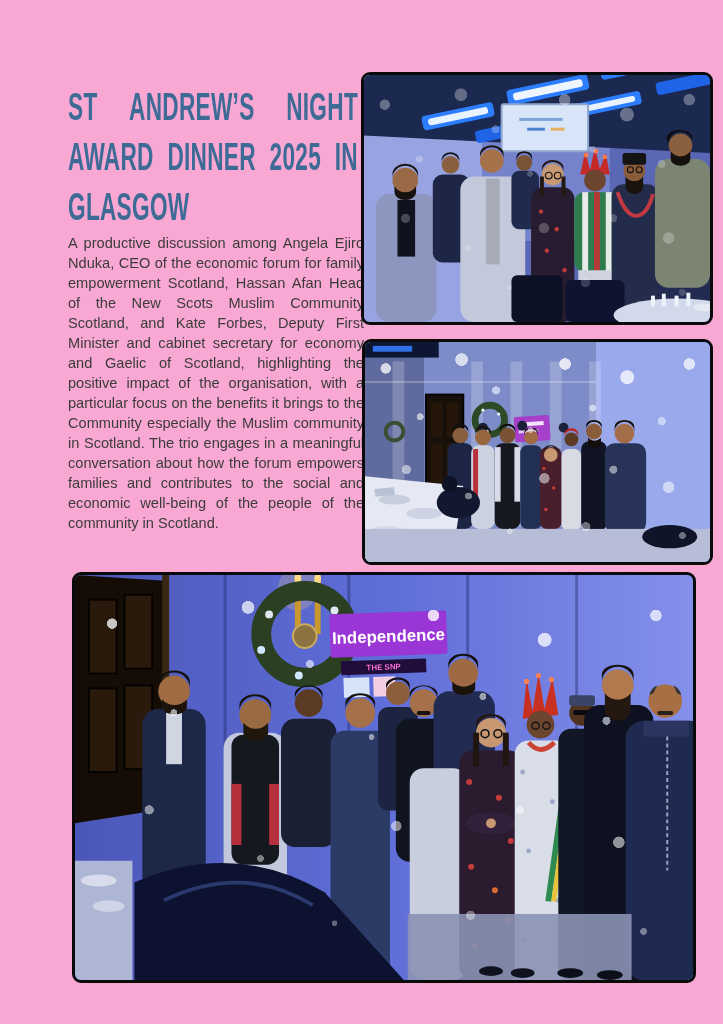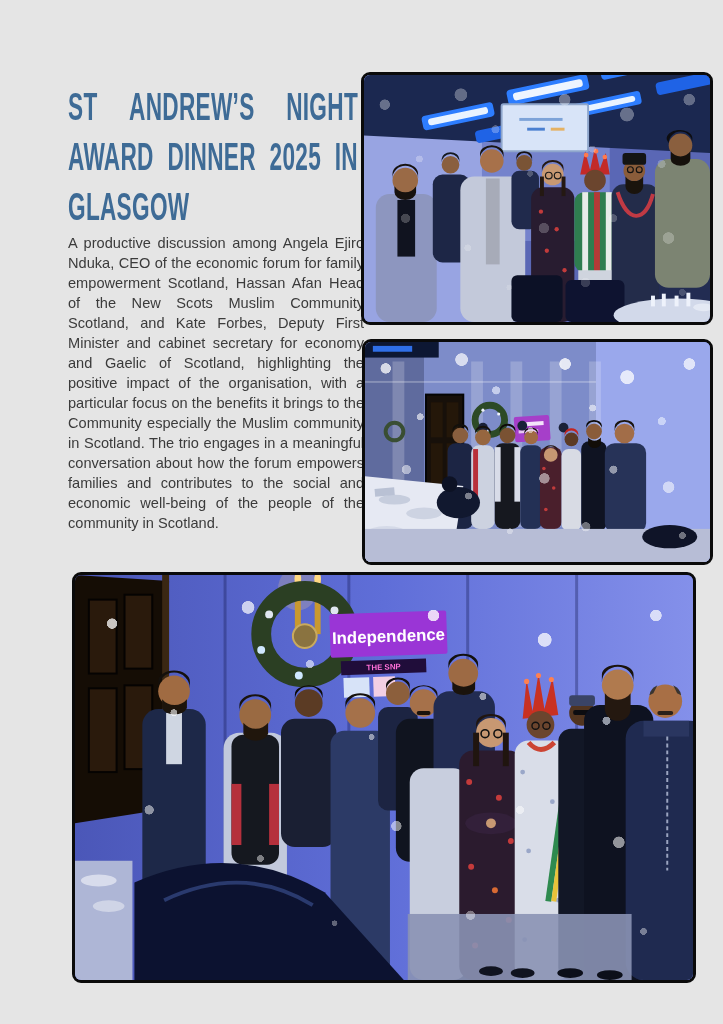--- a/index.html
+++ b/index.html
@@ -1,20 +1,20 @@
 <!DOCTYPE html>
 <html><head>
 <meta charset="utf-8">
 <style>
   html,body{margin:0;padding:0;}
   body{
     width:723px;height:1024px;background:#ffffff;
     font-family:"Liberation Sans", sans-serif;position:relative;overflow:hidden;
   }
-  .page{position:absolute;inset:0;background:#e5e5e5;}
+  .page{position:absolute;inset:0;background:#f9a8d4;}
 
   
   .title{
     position:absolute;left:68px;top:82px;width:500px;
     transform:scaleX(0.58);transform-origin:0 0;
     color:#3e6b96;font-weight:700;
   }
   .title-line{
     display:flex;justify-content:space-between;
     font-size:39px;line-height:50px;letter-spacing:0.5px;white-space:nowrap;

